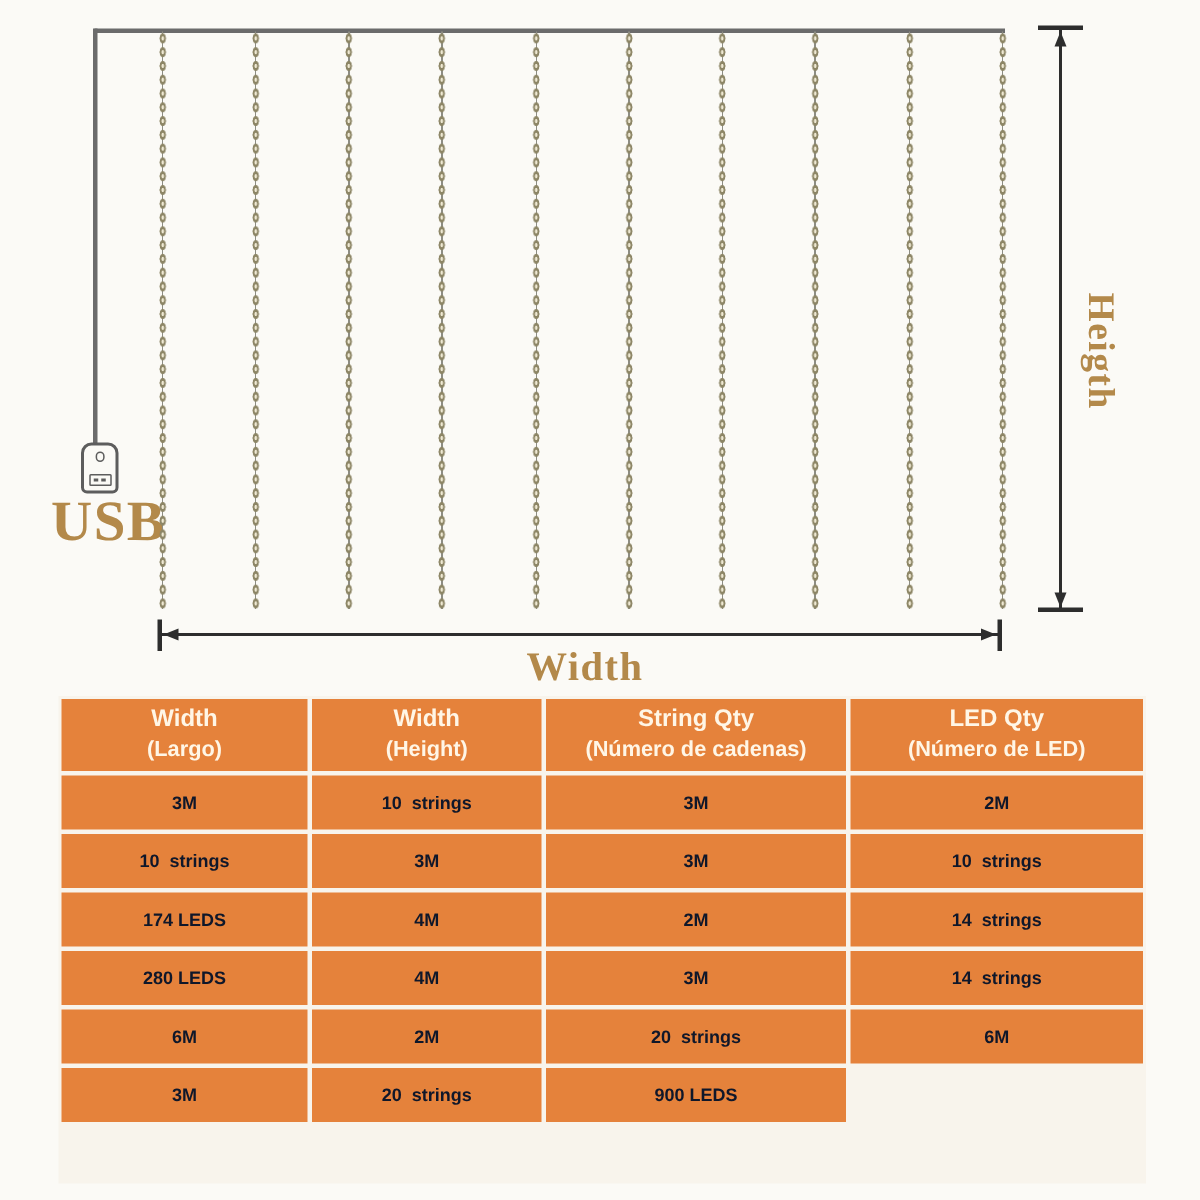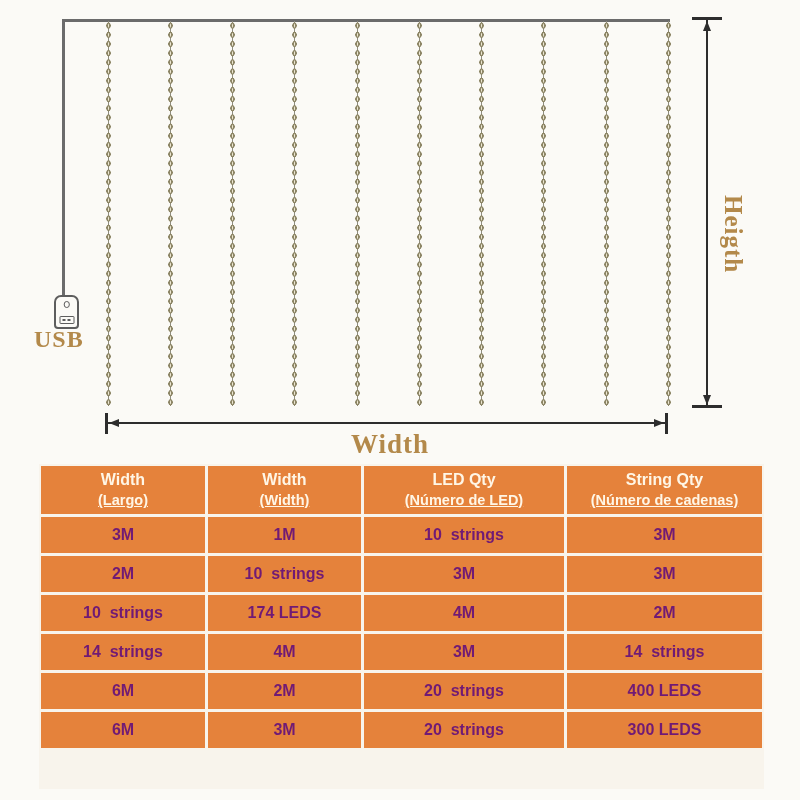--- a/index.html
+++ b/index.html
@@ -21,41 +21,41 @@
 
   .led-string{position:absolute;top:21px;width:5px;height:385px;
     background-image:
       radial-gradient(2.3px 3.5px at 2.5px 4.6px, #efe9d3 0 38%, #8c8565 44% 90%, rgba(140,133,101,0) 100%),
       linear-gradient(to right, rgba(0,0,0,0) 0 2px, #8d8d83 2px 3px, rgba(0,0,0,0) 3px);
     background-size:5px 9.2px,100% 100%;
     background-repeat:repeat-y,no-repeat;}
 
   .lbl{position:absolute;font-family:"Liberation Serif","DejaVu Serif",serif;
     color:#b3894a;font-weight:600;}
-  .usb-label{left:34px;top:326px;font-size:24px;letter-spacing:1px;}
+  .usb-label{left:34px;top:326px;font-size:38px;letter-spacing:1px;}
   .width-label{left:351px;top:429px;font-size:27px;letter-spacing:1px;}
   .height-label{left:719px;top:195px;font-size:25px;writing-mode:vertical-rl;letter-spacing:1px;}
 
   .aline{position:absolute;background:#2d2d2d;}
   .ah{position:absolute;width:0;height:0;border-style:solid;}
   .ah-up{border-width:0 4px 10px 4px;border-color:transparent transparent #2d2d2d transparent;}
   .ah-down{border-width:10px 4px 0 4px;border-color:#2d2d2d transparent transparent transparent;}
   .ah-left{border-width:4px 10px 4px 0;border-color:transparent #2d2d2d transparent transparent;}
   .ah-right{border-width:4px 0 4px 10px;border-color:transparent transparent transparent #2d2d2d;}
 
   
   .spec-table{position:absolute;left:39px;top:464px;
     display:grid;grid-template-columns:164px 153px 200px 195px;
     grid-template-rows:48px repeat(7,36px);gap:3px;
     background:#f8f4ec;padding:2px;}
   .th,.td{background:#e5823b;display:flex;align-items:center;justify-content:center;
     color:#fff6e6;font-weight:bold;text-align:center;}
   .th{flex-direction:column;line-height:1.35;font-size:16px;}
-  .th .sub{font-size:14.5px;font-weight:bold;text-decoration:underline;}
-  .td{font-size:16px;color:#701a75;white-space:pre;}
+  .th .sub{font-size:14.5px;font-weight:bold;}
+  .td{font-size:12px;color:#0f172a;white-space:pre;}
 </style>
 </head>
 <body>
 
 <div class="canvas">
 
   <div class="top-bar"></div>
   <div class="drop-wire"></div>
 
   <div class="usb-plug">
@@ -92,56 +92,55 @@
   <div class="ah ah-right" style="left:654px;top:419px"></div>
   <div class="lbl width-label">Width</div>
 
   <div class="spec-table">
     <div class="th">
       <span>Width</span>
       <span class="sub">(Largo)</span>
     </div>
     <div class="th">
       <span>Width</span>
-      <span class="sub">(Width)</span>
+      <span class="sub">(Height)</span>
+    </div>
+    <div class="th">
+      <span>String Qty</span>
+      <span class="sub">(Número de cadenas)</span>
     </div>
     <div class="th">
       <span>LED Qty</span>
       <span class="sub">(Número de LED)</span>
     </div>
-    <div class="th">
-      <span>String Qty</span>
-      <span class="sub">(Número de cadenas)</span>
-    </div>
 
     <div class="td">3M</div>
-    <div class="td">1M</div>
     <div class="td">10  strings</div>
 
     <div class="td">3M</div>
     <div class="td">2M</div>
     <div class="td">10  strings</div>
 
     <div class="td">3M</div>
     <div class="td">3M</div>
     <div class="td">10  strings</div>
     <div class="td">174 LEDS</div>
 
     <div class="td">4M</div>
     <div class="td">2M</div>
     <div class="td">14  strings</div>
+    <div class="td">280 LEDS</div>
 
     <div class="td">4M</div>
     <div class="td">3M</div>
     <div class="td">14  strings</div>
 
     <div class="td">6M</div>
     <div class="td">2M</div>
     <div class="td">20  strings</div>
-    <div class="td">400 LEDS</div>
 
     <div class="td">6M</div>
     <div class="td">3M</div>
     <div class="td">20  strings</div>
-    <div class="td">300 LEDS</div>
+    <div class="td">900 LEDS</div>
   </div>
 
 </div>
 
 </body></html>

